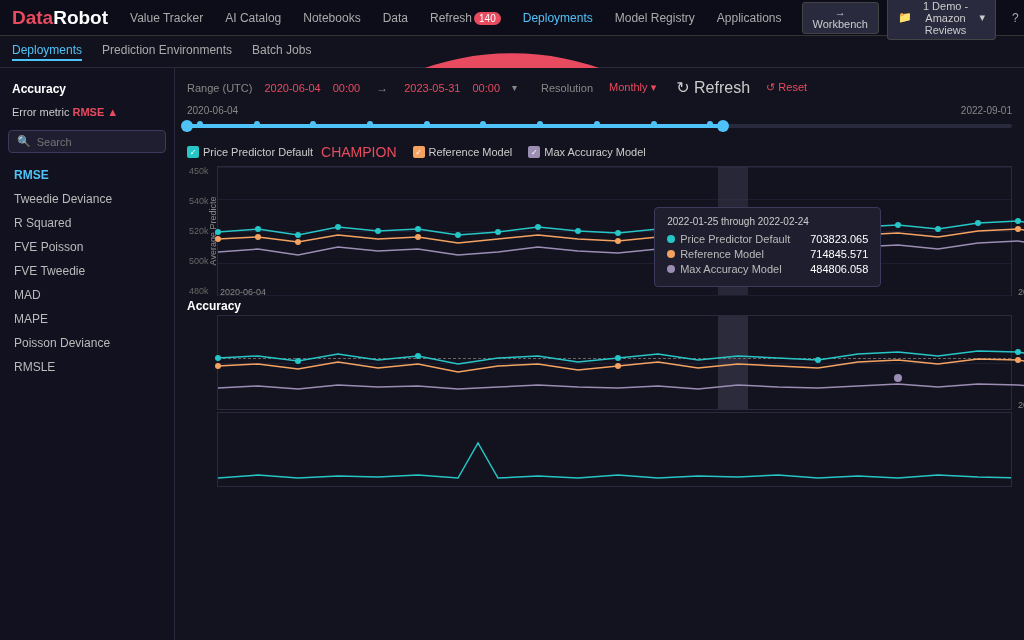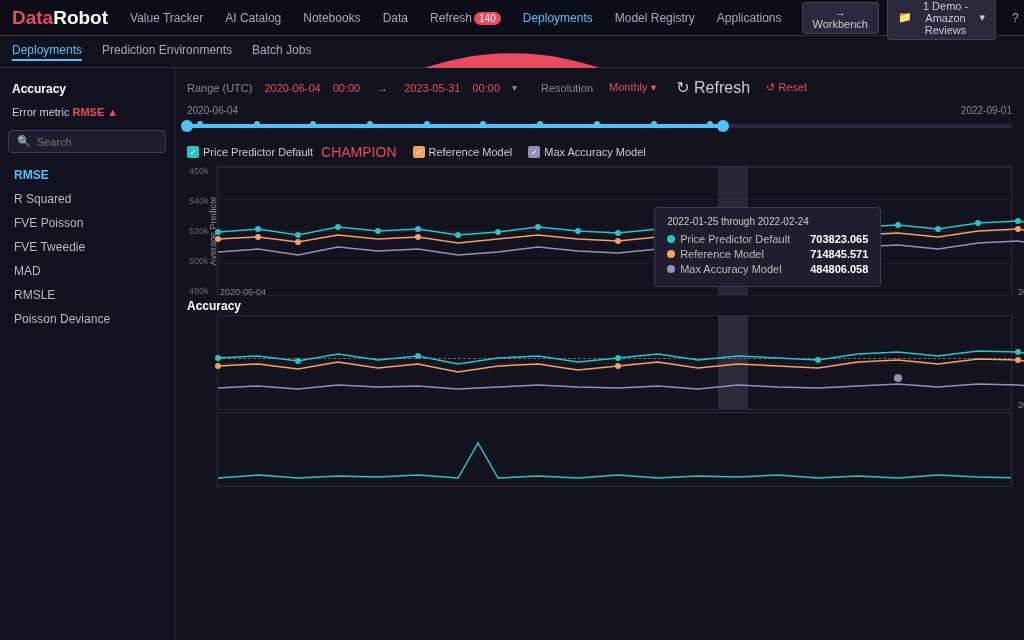--- a/index.html
+++ b/index.html
@@ -68,21 +68,21 @@
     .champion-label { color: #e84a5f; font-size: 14px; margin-left: 4px; }
 
     .y-axis-labels { position: absolute; left: -28px; top: 0; bottom: 0; display: flex; flex-direction: column; justify-content: space-between; }
     .y-label { font-size: 9px; color: #666; }
 
     
     .tooltip { position: absolute; background: #1e1e2e; border: 1px solid #3a3a5a; border-radius: 4px; padding: 8px 12px; font-size: 11px; z-index: 100; top: 40px; left: 55%; min-width: 220px; }
     .tooltip-title { color: #ccc; font-size: 10px; margin-bottom: 6px; }
     .tooltip-row { display: flex; justify-content: space-between; gap: 20px; margin: 3px 0; font-size: 11px; }
     .tooltip-name { display: flex; align-items: center; gap: 5px; color: #bbb; }
-    .tooltip-val { color: #fff; font-weight: 700; }
+    .tooltip-val { color: #fff; font-weight: 400; }
     .t-dot-teal { width: 8px; height: 8px; border-radius: 50%; background: #26c6c6; }
     .t-dot-orange { width: 8px; height: 8px; border-radius: 50%; background: #f4a261; }
     .t-dot-purple { width: 8px; height: 8px; border-radius: 50%; background: #9b8db4; }
 
     
     .grid-line { position: absolute; left: 0; right: 0; border-top: 1px solid #1e1e30; }
 
     svg { position: absolute; top: 0; left: 0; width: 100%; height: 100%; overflow: visible; }
 
     
@@ -136,26 +136,28 @@
       <span>Error metric</span>
       <span class="rmse-label">RMSE</span>
       <span style="color:#e84a5f;">▲</span>
     </div>
     <div class="search-box">
       <span class="search-icon">🔍</span>
       <input type="text" placeholder="Search" style="">
     </div>
     <div class="metric-list">
       <div class="metric-item active">RMSE</div>
+      <div class="metric-item">Tweedie Deviance</div>
       <div class="metric-item">R Squared</div>
       <div class="metric-item">FVE Poisson</div>
       <div class="metric-item">FVE Tweedie</div>
       <div class="metric-item">MAD</div>
+      <div class="metric-item">MAPE</div>
+      <div class="metric-item">Poisson Deviance</div>
       <div class="metric-item">RMSLE</div>
-      <div class="metric-item">Poisson Deviance</div>
     </div>
   </div>
 
   <div class="right-panel">
 
     <div class="controls">
       <span class="range-label">Range (UTC)</span>
       <span class="range-dates">2020-06-04</span>
       <span style="color:#e84a5f;font-size:11px;">00:00</span>
       <span class="arrow">→</span>

